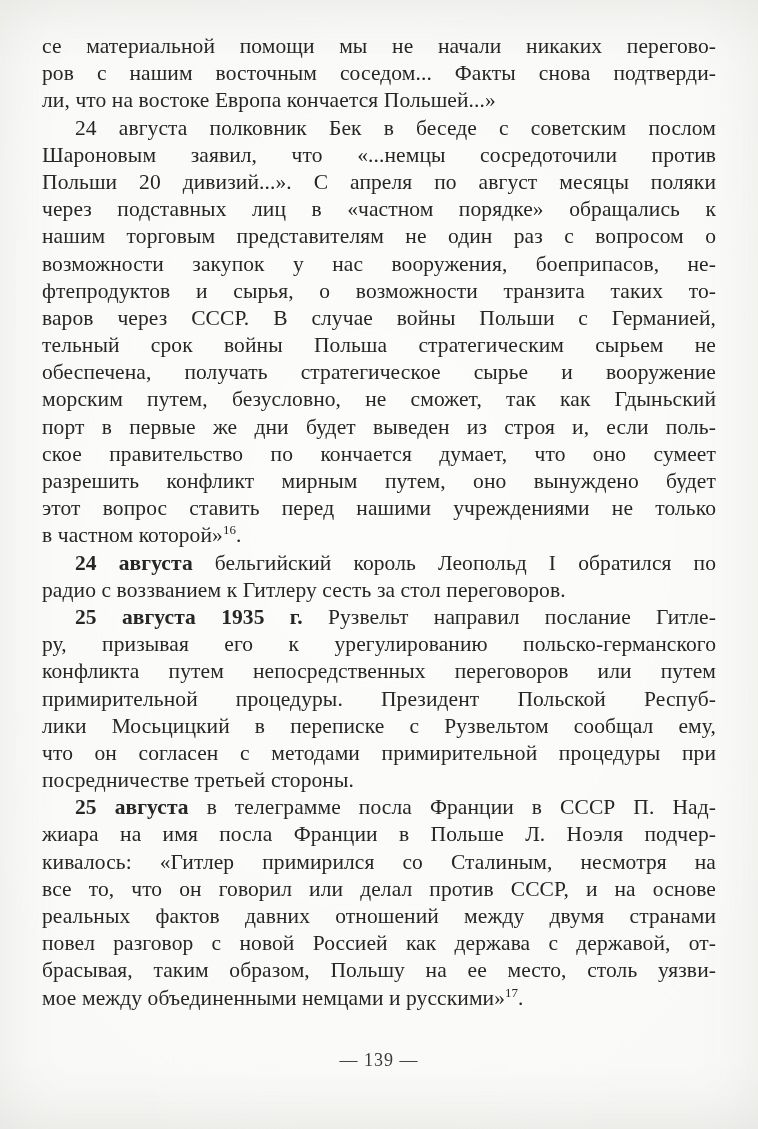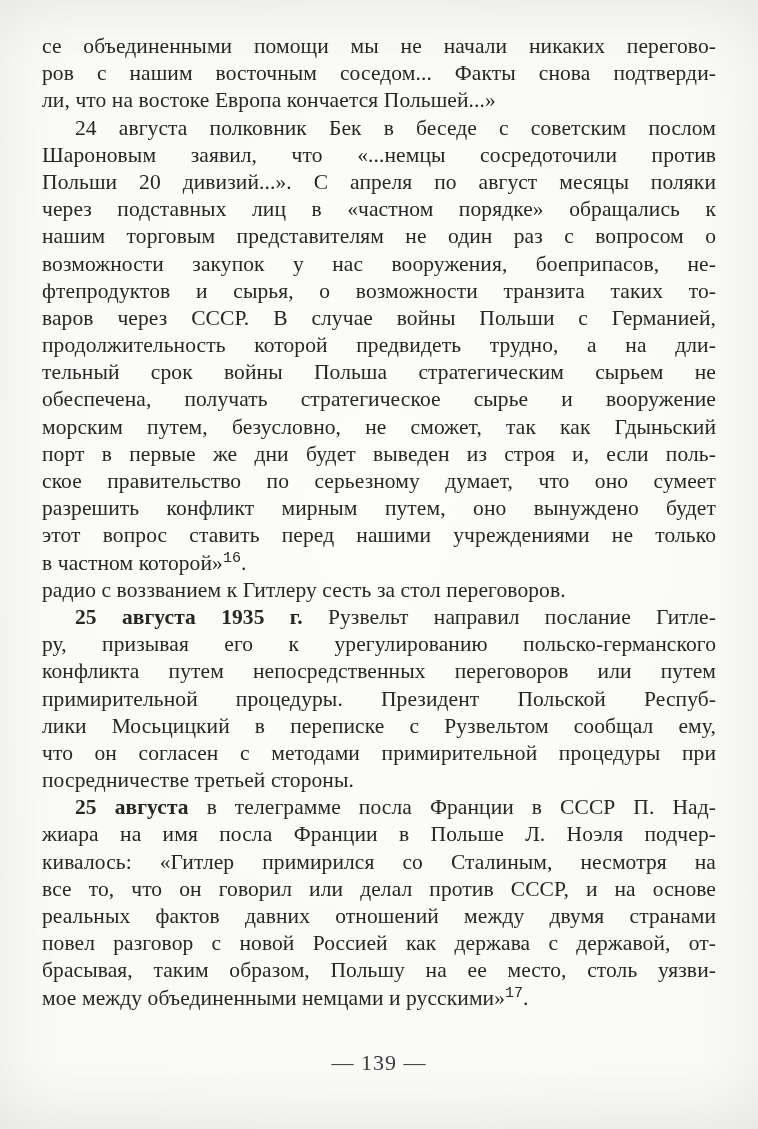--- a/index.html
+++ b/index.html
@@ -47,67 +47,66 @@
     text-align-last: left;
     white-space: normal;
   }
   .paragraph.indent .line.first {
     text-indent: 33px;
   }
   .bold {
     font-weight: 700;
   }
   sup.fnref {
-    font-size: 15px;
+    font-size: 13px;
     line-height: 0;
     vertical-align: super;
     letter-spacing: 0;
-    font-family: Liberation Mono, monospace;
   }
   .page-footer {
     position: absolute;
     left: 0;
     right: 0;
     top: 1050px;
     text-align: center;
     color: #3a3a3a;
-    font-size: 22px;
+    font-size: 18px;
     letter-spacing: 1px;
   }
 </style>
 </head>
 <body>
 
 <div class="scan-page">
   <main class="text-block" id="text-block">
       <div class="paragraph">
-        <div class="line first"><span>се объединенными помощи мы не начали никаких перегово-</span></div>
+        <div class="line first"><span>се материальной помощи мы не начали никаких перегово-</span></div>
         <div class="line"><span>ров с нашим восточным соседом... Факты снова подтверди-</span></div>
         <div class="line last"><span>ли, что на востоке Европа кончается Польшей...»</span></div>
       </div>
       <div class="paragraph indent">
         <div class="line first"><span>24 августа полковник Бек в беседе с советским послом</span></div>
         <div class="line"><span>Шароновым заявил, что «...немцы сосредоточили против</span></div>
         <div class="line"><span>Польши 20 дивизий...». С апреля по август месяцы поляки</span></div>
         <div class="line"><span>через подставных лиц в «частном порядке» обращались к</span></div>
         <div class="line"><span>нашим торговым представителям не один раз с вопросом о</span></div>
         <div class="line"><span>возможности закупок у нас вооружения, боеприпасов, не-</span></div>
         <div class="line"><span>фтепродуктов и сырья, о возможности транзита таких то-</span></div>
         <div class="line"><span>варов через СССР. В случае войны Польши с Германией,</span></div>
-        <div class="line"><span>продолжительность которой предвидеть трудно, а на дли-</span></div>
         <div class="line"><span>тельный срок войны Польша стратегическим сырьем не</span></div>
         <div class="line"><span>обеспечена, получать стратегическое сырье и вооружение</span></div>
         <div class="line"><span>морским путем, безусловно, не сможет, так как Гдыньский</span></div>
         <div class="line"><span>порт в первые же дни будет выведен из строя и, если поль-</span></div>
-        <div class="line"><span>ское правительство по серьезному думает, что оно сумеет</span></div>
+        <div class="line"><span>ское правительство по кончается думает, что оно сумеет</span></div>
         <div class="line"><span>разрешить конфликт мирным путем, оно вынуждено будет</span></div>
         <div class="line"><span>этот вопрос ставить перед нашими учреждениями не только</span></div>
         <div class="line last"><span>в частном которой»</span><sup class="fnref">16</sup><span>.</span></div>
       </div>
       <div class="paragraph indent">
+        <div class="line first"><span class="bold">24 августа</span><span> бельгийский король Леопольд I обратился по</span></div>
         <div class="line last"><span>радио с воззванием к Гитлеру сесть за стол переговоров.</span></div>
       </div>
       <div class="paragraph indent">
         <div class="line first"><span class="bold">25 августа 1935 г.</span><span> Рузвельт направил послание Гитле-</span></div>
         <div class="line"><span>ру, призывая его к урегулированию польско-германского</span></div>
         <div class="line"><span>конфликта путем непосредственных переговоров или путем</span></div>
         <div class="line"><span>примирительной процедуры. Президент Польской Респуб-</span></div>
         <div class="line"><span>лики Мосьцицкий в переписке с Рузвельтом сообщал ему,</span></div>
         <div class="line"><span>что он согласен с методами примирительной процедуры при</span></div>
         <div class="line last"><span>посредничестве третьей стороны.</span></div>

